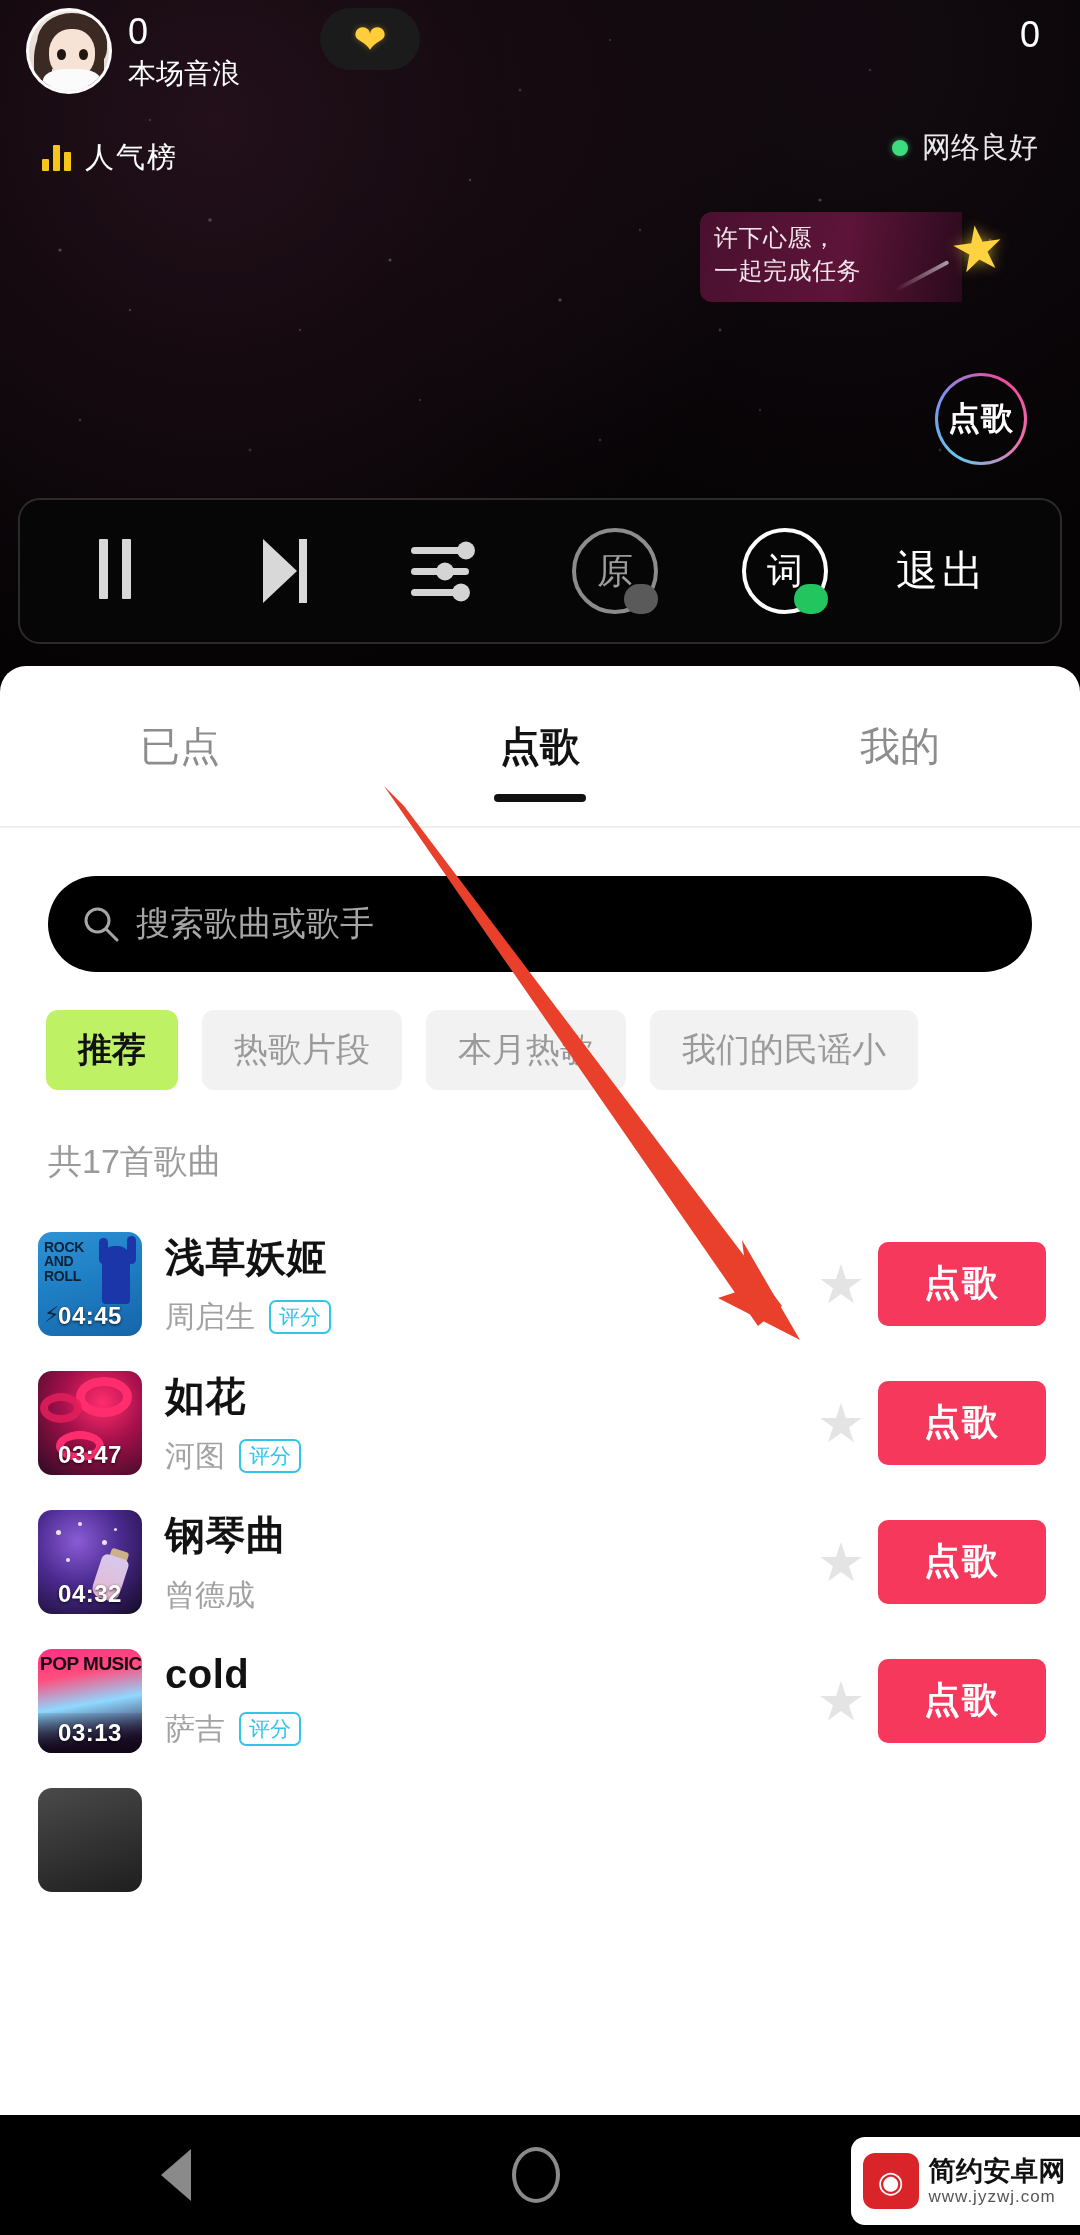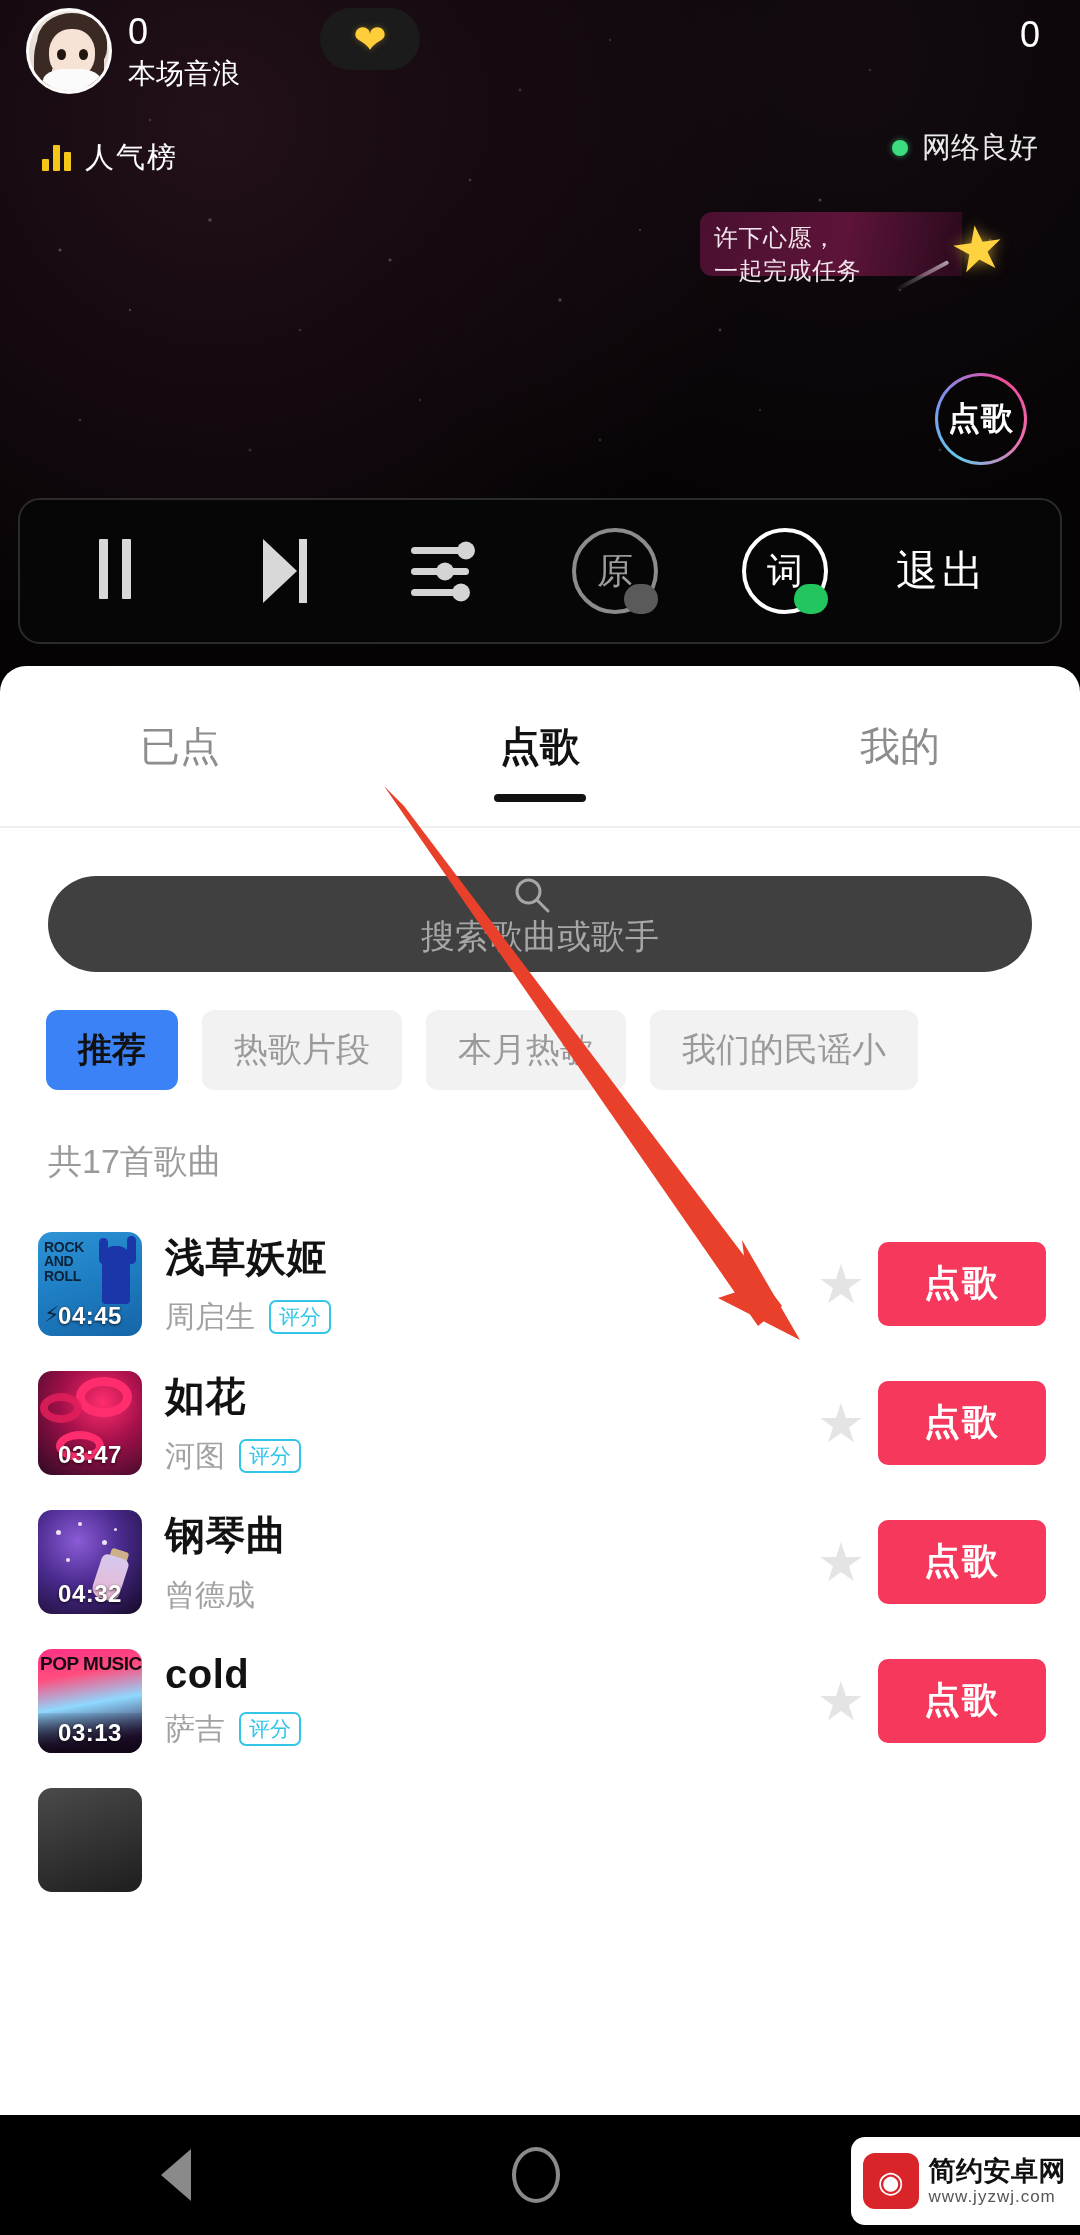--- a/index.html
+++ b/index.html
@@ -67,21 +67,21 @@
   .ranking span { color:#fff; font-size:29px; letter-spacing:2px; }
 
   
   .netstat { position:absolute; right:42px; top:128px; display:flex; align-items:center; }
   .net-dot{ width:16px; height:16px; border-radius:50%; background:#3ddc7f; margin-right:14px;
             box-shadow:0 0 6px rgba(61,220,127,.6); }
   .netstat span{ color:#e9e9e9; font-size:29px; }
 
   
   .wish {
-    position:absolute; left:700px; top:212px; width:262px; height:64px;
+    position:absolute; left:700px; top:212px; width:262px; height:90px;
     background:linear-gradient(100deg,#4a1030 0%,#5d1438 55%,#2a0a1d 100%);
     border-radius:12px 0 0 12px; padding:9px 0 0 14px; overflow:visible;
   }
   .wish p{ color:#f2e6ec; font-size:24px; line-height:1.38; letter-spacing:.5px; }
   .wish-star{
     position:absolute; right:-44px; top:6px; font-size:62px; color:#FFD23F;
     text-shadow:0 0 14px rgba(255,210,63,.6); transform:rotate(-8deg); line-height:1;
   }
   .wish-trail{ position:absolute; right:10px; top:62px; width:60px; height:4px;
     background:linear-gradient(90deg,rgba(255,255,255,0),rgba(255,255,255,.6));
@@ -140,34 +140,34 @@
           border-bottom:2px solid #efefef; }
   .tab { flex:1; text-align:center; font-size:40px; color:#8d8d8d; position:relative; }
   .tab.active{ color:#121212; font-weight:700; }
   .tab .underline{
     position:absolute; left:50%; transform:translateX(-50%); bottom:-28px;
     width:92px; height:8px; background:#111; border-radius:4px;
   }
 
   
   .searchbar{
-    margin:48px 48px 0 48px; height:96px; background:#404040; border-radius:48px;
-    display:flex; align-items:center; padding:0 34px;flex-direction:column;
+    margin:48px 48px 0 48px; height:96px; background:#000000; border-radius:48px;
+    display:flex; align-items:center; padding:0 34px;
   }
   .search-ico{ width:38px; height:38px; flex:none; margin-right:16px; }
   .search-ph{ color:#a6a6a6; font-size:34px; }
 
   
   .chips{ margin-top:38px; padding-left:46px; display:flex; gap:24px; }
   .chip{
     flex:none; height:80px; border-radius:12px; background:#f2f2f2;
     display:flex; align-items:center; justify-content:center;
     padding:0 32px; font-size:34px; color:#9a9a9a; white-space:nowrap;
   }
-  .chip.active{ background:#3b82f6; color:#111; font-weight:700; }
+  .chip.active{ background:#bef264; color:#111; font-weight:700; }
 
   
   .countrow{ margin-top:30px; padding:0 48px; height:84px;
              display:flex; align-items:center; justify-content:space-between; }
   .count-txt{ font-size:34px; color:#9a9a9a; }
   .allbtn{ height:66px; padding:0 34px; border:2px solid #d2d2d2; border-radius:34px;
            display:flex; align-items:center; font-size:32px; color:#1f1f1f; }
 
   
   .list{ margin-top:10px; }

